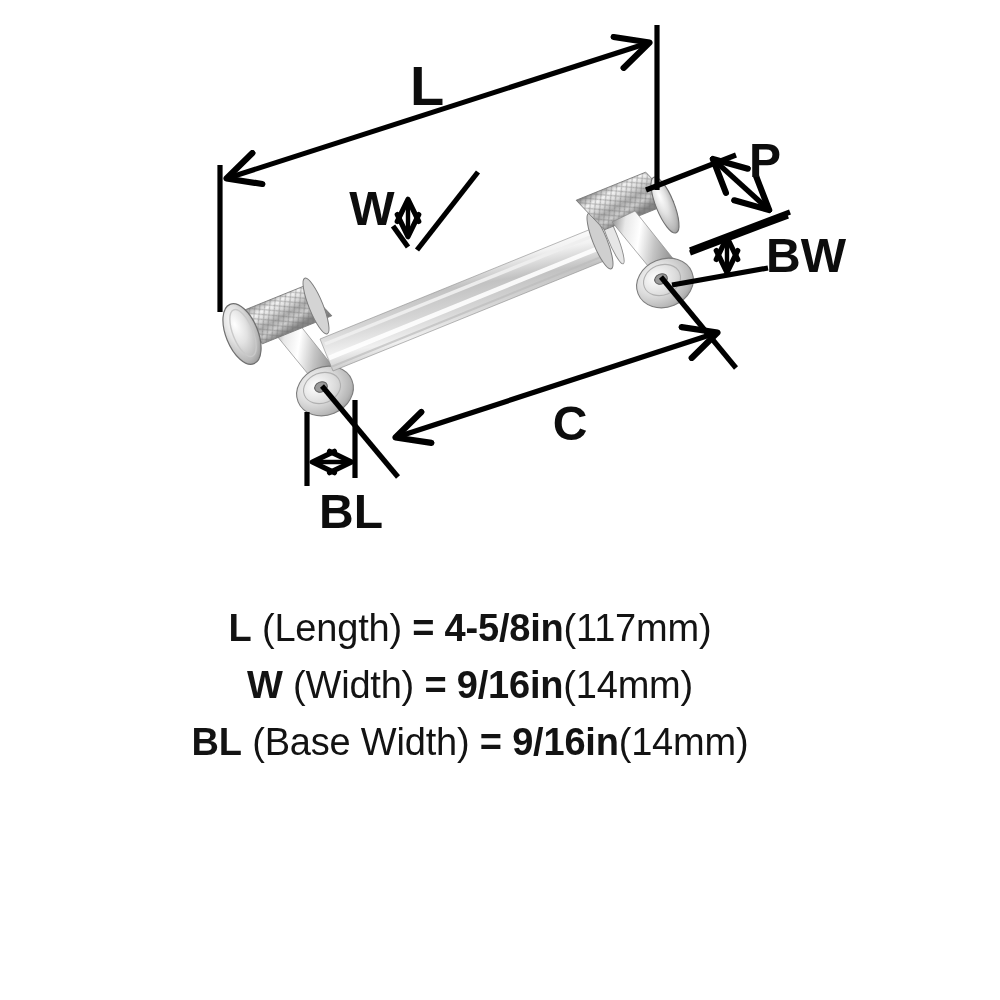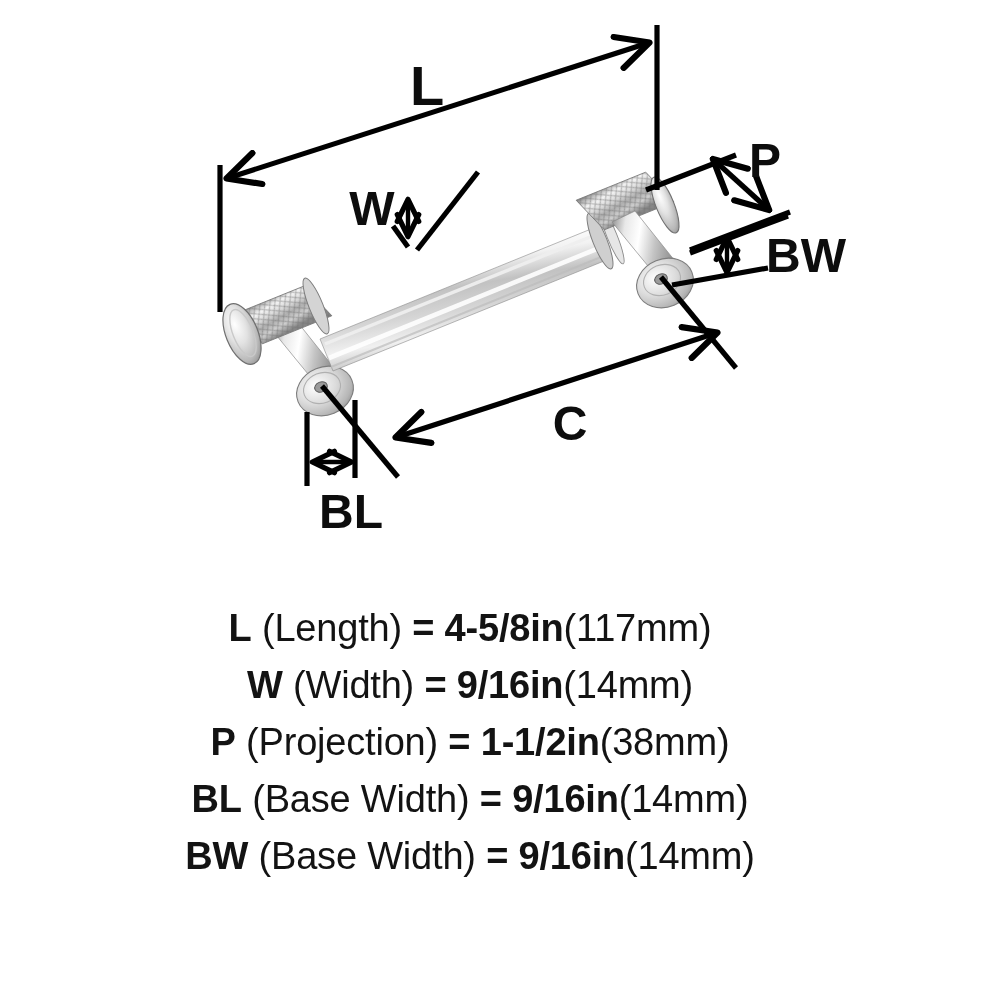--- a/index.html
+++ b/index.html
@@ -209,36 +209,24 @@
       <span class="imp">4-5/8in</span><span class="met">(117mm)</span>
     </div>
 
     <div class="spec-line">
       <span class="sym">W</span>
       <span class="name">(Width)</span>
       <span class="eq">=</span>
       <span class="imp">9/16in</span><span class="met">(14mm)</span>
     </div>
 
-    <div class="spec-line">
-      <span class="sym">P</span>
-      <span class="name">(Projection)</span>
-      <span class="eq">=</span>
-      <span class="imp">1-1/2in</span><span class="met">(38mm)</span>
-    </div>
 
 
     <div class="spec-line">
       <span class="sym">BL</span>
       <span class="name">(Base Width)</span>
       <span class="eq">=</span>
       <span class="imp">9/16in</span><span class="met">(14mm)</span>
     </div>
 
-    <div class="spec-line">
-      <span class="sym">BW</span>
-      <span class="name">(Base Width)</span>
-      <span class="eq">=</span>
-      <span class="imp">9/16in</span><span class="met">(14mm)</span>
-    </div>
 
   </div>
 </div>
 
 </body></html>

